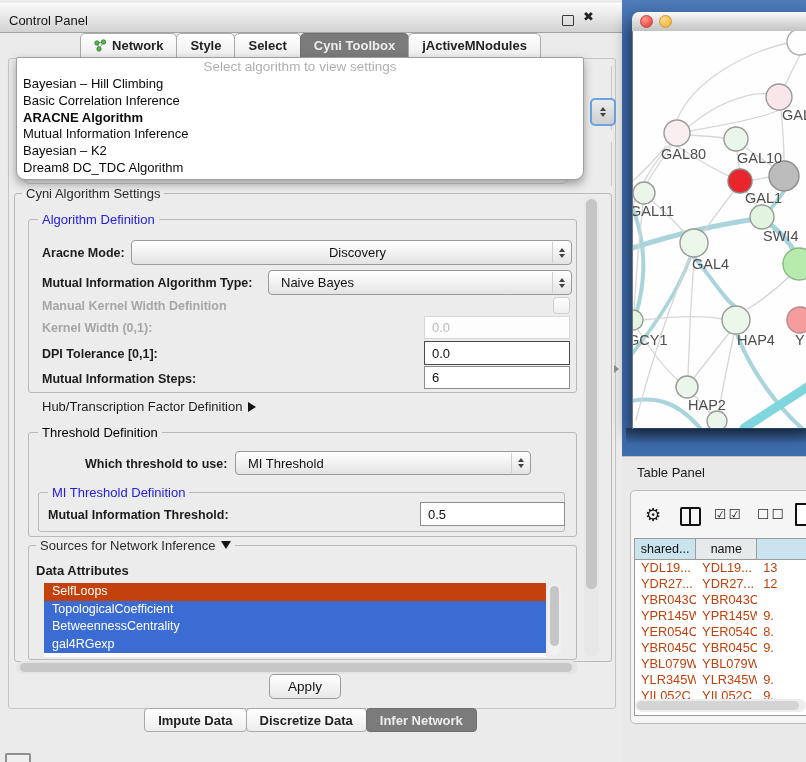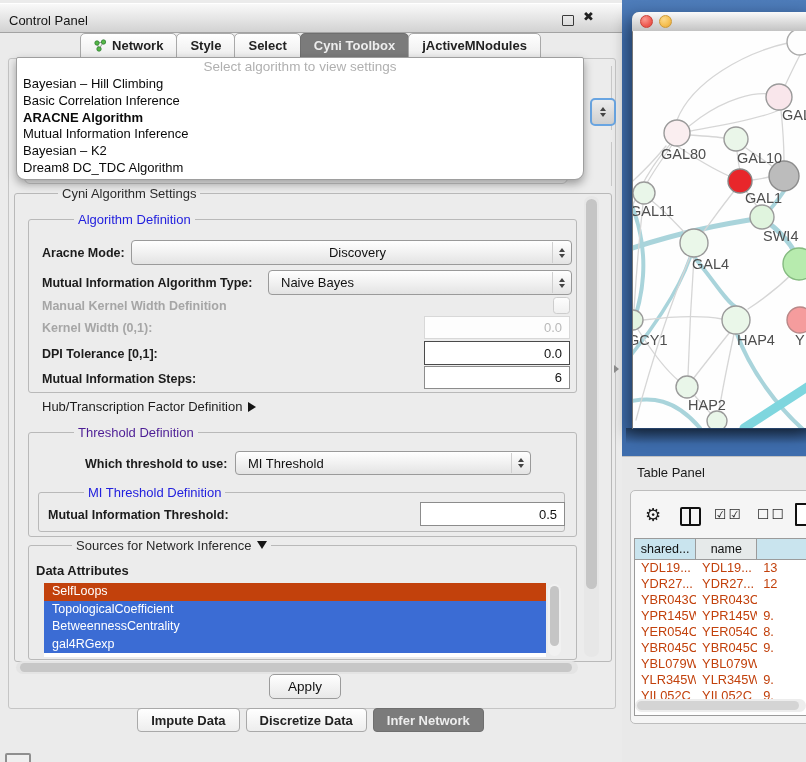--- a/index.html
+++ b/index.html
@@ -18,46 +18,46 @@
   .fragline{width:1px;background:#C8C8C8;}
   #frag-combo{left:590px;top:98px;width:22px;height:24px;border:2px solid #69A5E2;border-radius:5px;background:linear-gradient(#ECECEC,#CFCFCF);display:flex;flex-direction:column;align-items:center;justify-content:center;gap:2px;}
   #frag-combo2{left:24px;top:158px;width:544px;height:26px;border:1px solid #C9C9C9;border-radius:6px;background:#F3F3F3;display:flex;align-items:center;padding-left:12px;font-size:13px;color:#B5B5B5;box-sizing:border-box;}
   
   #popup{left:16px;top:57px;width:566px;height:121px;background:#FFFFFF;border:1px solid #9E9E9E;border-radius:2px 2px 9px 9px;box-shadow:0 4px 10px rgba(0,0,0,0.35);z-index:40;overflow:hidden;}
   #popup-prompt{height:17px;text-align:center;font-size:13.5px;color:#B0B0B0;padding-top:1px;}
   .popup-item{height:16.8px;padding-left:6px;font-size:13px;color:#0A0A0A;white-space:nowrap;}
   .popup-item.hl{font-weight:700;}
   
   .gbox{position:absolute;border:1px solid #B9B9B9;border-radius:3px;}
-  .legend{position:absolute;font-size:13px;background:#ECECEC;padding:0 4px;white-space:nowrap;z-index:2;color:#2B2B2B;margin-left:36px;}
+  .legend{position:absolute;font-size:13px;background:#ECECEC;padding:0 4px;white-space:nowrap;z-index:2;color:#2B2B2B;}
   .legend.blue{color:#2321DE;}
-  .legend.green{color:#4c1d95;}
+  .legend.green{color:#000000;}
   .lbl{position:absolute;font-size:12.5px;font-weight:700;color:#1C1C1C;white-space:nowrap;}
   .lbl.dis{color:#A6A6A6;}
   .lbl.plain{font-weight:400;font-size:13px;}
   
   .combo{position:absolute;display:flex;align-items:center;background:linear-gradient(#FFFFFF,#F0F0F0 55%,#E3E3E3);border:1px solid #9A9A9A;border-radius:4px;font-size:13px;color:#111;padding-left:12px;box-sizing:border-box;}
   .combo .arr{position:absolute;right:1px;top:1px;bottom:1px;width:17px;border-left:1px solid #CFCFCF;display:flex;flex-direction:column;align-items:center;justify-content:center;gap:2px;}
   .tri-u{width:0;height:0;border-left:3.5px solid transparent;border-right:3.5px solid transparent;border-bottom:4.5px solid #444;}
   .tri-d{width:0;height:0;border-left:3.5px solid transparent;border-right:3.5px solid transparent;border-top:4.5px solid #444;}
   .tri-r{display:inline-block;width:0;height:0;border-top:5.5px solid transparent;border-bottom:5.5px solid transparent;border-left:8px solid #151515;margin-left:6px;vertical-align:-1px;}
   .tri-dn{display:inline-block;width:0;height:0;border-left:5.5px solid transparent;border-right:5.5px solid transparent;border-top:8px solid #151515;margin-left:5px;vertical-align:1px;}
-  .field{position:absolute;background:#fff;border:1px solid #8C8C8C;font-size:13px;color:#111;display:flex;align-items:center;justify-content:flex-end;padding:0 7px;box-sizing:border-box;}
+  .field{position:absolute;background:#fff;border:1px solid #8C8C8C;font-size:13px;color:#111;display:flex;align-items:center;justify-content:flex-start;padding:0 7px;box-sizing:border-box;}
   .field.dis{color:#B9B9B9;border-color:#D8D8D8;background:#FDFDFD;}
   .field.strong{border-color:#4A4A4A;}
   #mk-checkbox{left:553px;top:297px;width:15px;height:15px;border:1px solid #CDCDCD;border-radius:3.5px;background:linear-gradient(#FDFDFD,#F0F0F0);}
   
   .sb-track{position:absolute;background:#E7E7E7;border-radius:7px;}
   .sb-thumb{position:absolute;background:#C5C5C5;border-radius:6px;}
   
   #attr-list{left:44px;top:583px;width:502px;height:74px;background:#FFFFFF;overflow:hidden;}
   .attr-item{height:17.5px;line-height:17.5px;padding-left:8px;font-size:12.5px;color:#FFFFFF;white-space:nowrap;}
   
   #apply-btn{left:269px;top:674px;width:70px;height:23px;background:linear-gradient(#FFFFFF,#E8E8E8);border:1px solid #9B9B9B;border-radius:5px;font-size:13.5px;color:#111;display:flex;align-items:center;justify-content:center;}
-  #bottom-tabs{left:8px;top:708px;width:606px;height:24px;display:flex;justify-content:center;align-items:center;gap:7px;}
+  #bottom-tabs{left:8px;top:708px;width:606px;height:24px;display:flex;justify-content:center;align-items:center;}
   
   #desktop{left:622px;top:0;width:184px;height:456px;background:linear-gradient(#4E7CB9,#3E6DAD 40px);}
   #netwindow{left:632px;top:12px;width:178px;height:416px;border-left:1px solid #777;border-top:1px solid #888;box-shadow:-4px 6px 16px rgba(0,0,0,0.45);border-radius:7px 0 0 0;}
   #net-titlebar{left:632px;top:12px;width:178px;height:19px;background:linear-gradient(#FAFAFA,#D8D8D8 60%,#C3C3C3);border-bottom:1px solid #909090;border-radius:7px 0 0 0;}
   .tl{position:absolute;width:13px;height:13px;border-radius:50%;top:15px;box-sizing:border-box;}
   #net-canvas{left:633px;top:31px;width:177px;height:397px;background:#FEFEFE;overflow:hidden;}
   #win-shadow{left:626px;top:428px;width:184px;height:16px;background:linear-gradient(rgba(12,22,34,0.5),rgba(12,22,34,0));}
   #tp-strip{left:622px;top:456px;width:184px;height:306px;background:#E9E9E9;border-top:1px solid #C2C2C2;}
   #tp-title{left:637px;top:465px;font-size:13px;color:#1A1A1A;}
   #tp-box{left:630px;top:490px;width:190px;height:232px;background:#F5F5F5;border:1px solid #BDBDBD;border-radius:5px;}

